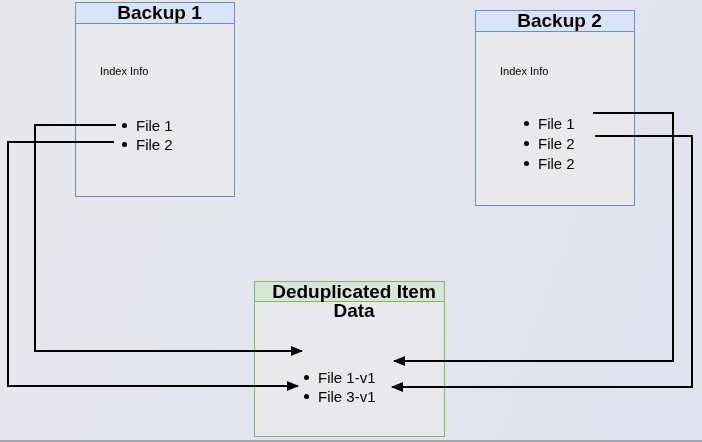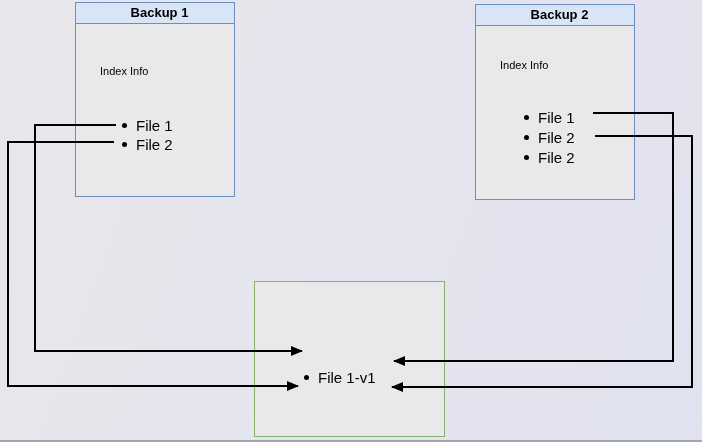--- a/index.html
+++ b/index.html
@@ -12,29 +12,29 @@
     width:702px;height:442px;
     background:linear-gradient(110deg,#e8e7ea 0%,#e5e5ee 45%,#e1e2f0 100%);
     overflow:hidden;
   }
   .bottom-edge{
     position:absolute;left:0;bottom:0;width:702px;height:2px;
     background:#8f8f99;opacity:.75;z-index:3;
   }
   .box{position:absolute;border:1px solid;box-sizing:border-box;z-index:1;}
   .box .box-header{
-    text-align:center;font-weight:bold;font-size:13px;
+    text-align:center;font-weight:bold;font-size:19px;
     border-bottom:1px solid;box-sizing:border-box;padding-left:9px;
   }
   .box.blue{border-color:#6c8ebf;background:#e9e8ea;}
   .box.blue .box-header{background:#d8e5f6;border-color:#6c8ebf;height:21px;line-height:20px;}
   .box.green{border-color:#82b366;background:#e9e8ea;}
   .box.green .box-header{background:#d5e8d4;border-color:#82b366;height:20px;line-height:19px;}
   #backup1{left:75px;top:2px;width:160px;height:195px;}
-  #backup2{left:475px;top:4px;width:160px;height:196px;}
+  #backup2{left:475px;top:10px;width:160px;height:196px;}
   #dedup{left:254px;top:281px;width:191px;height:156px;}
   .subtitle{position:absolute;font-size:11px;line-height:18px;}
   #backup1 .subtitle{left:24px;top:59px;}
   #backup2 .subtitle{left:24px;top:51px;}
   ul.items{
     position:absolute;margin:0;padding:0;list-style:none;
   }
   ul.items li{display:flex;align-items:center;font-size:15px;}
   .dot{width:5px;height:5px;border-radius:50%;background:#000;margin-right:9px;flex:0 0 auto;}
   #backup1 ul.items{left:46px;top:113px;}
@@ -79,24 +79,29 @@
         <span>File 2</span>
       </li>
       <li>
         <span class="dot"></span>
         <span>File 2</span>
       </li>
     </ul>
   </div>
 
   <div class="box green" id="dedup">
+    <div class="box-header">Deduplicated Item Data</div>
     <ul class="items">
       <li>
         <span class="dot"></span>
         <span>File 1-v1</span>
+      </li>
+      <li>
+        <span class="dot"></span>
+        <span>File 3-v1</span>
       </li>
     </ul>
   </div>
 
   <svg class="arrows" id="arrow-layer" viewBox="0 0 702 442" aria-hidden="true">
     <defs>
       <marker id="ah" markerWidth="13" markerHeight="10" refX="11" refY="5" orient="auto" markerUnits="userSpaceOnUse">
         <path d="M0,0 L12,5 L0,10 z" fill="#000"></path>
       </marker>
     </defs>

